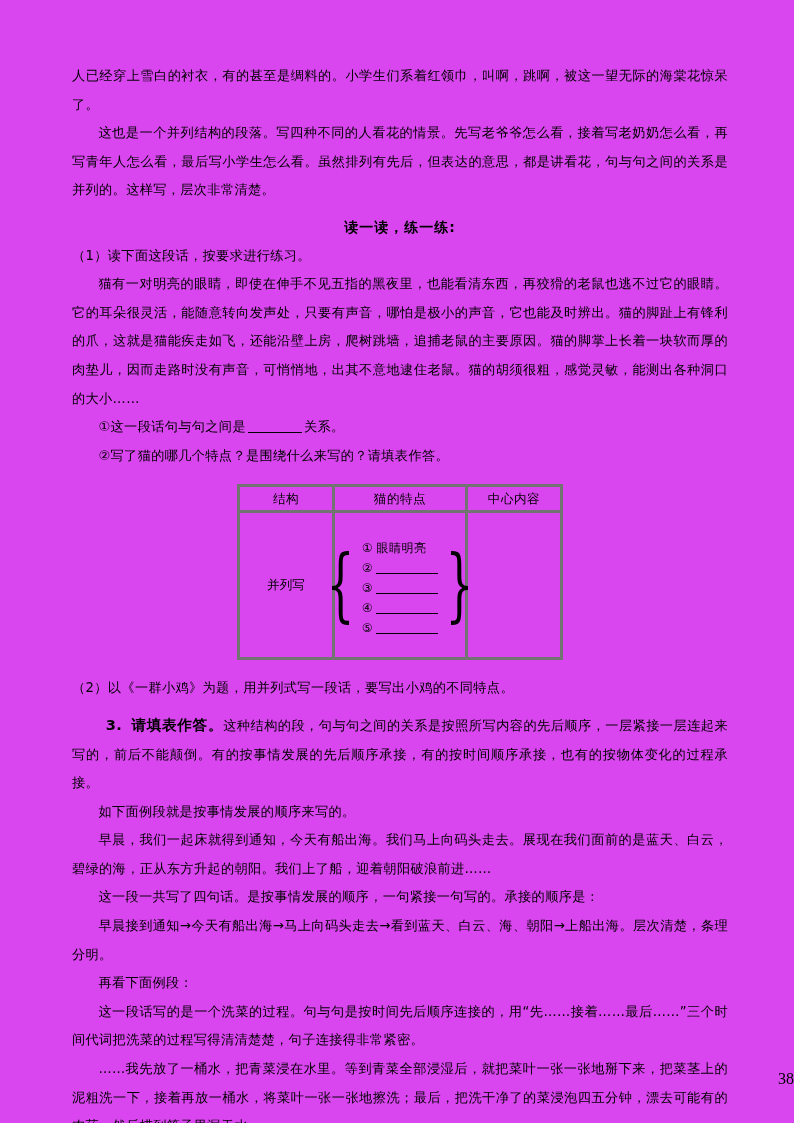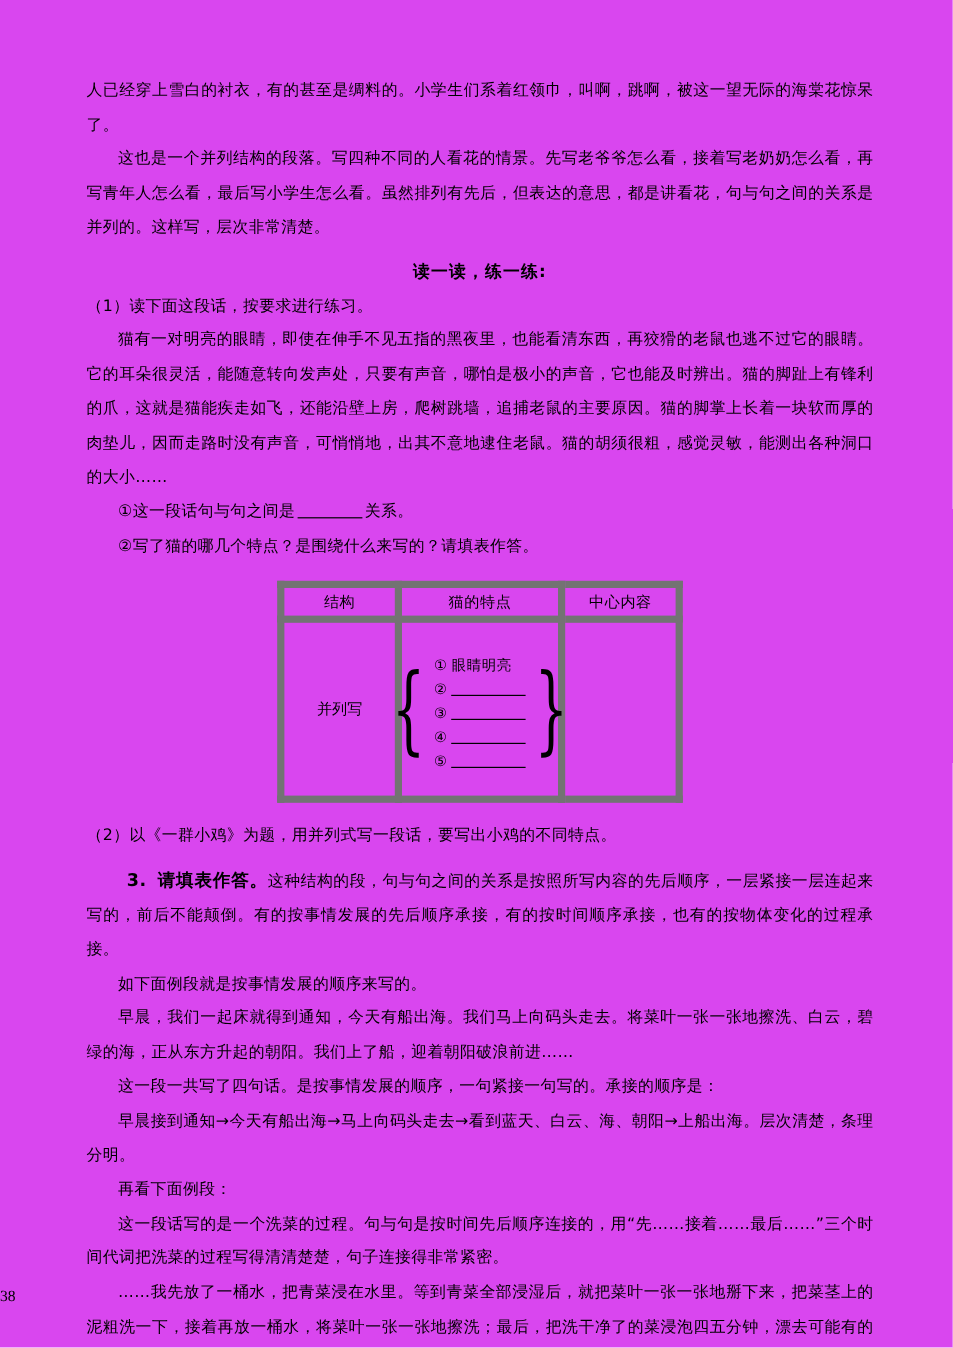--- a/index.html
+++ b/index.html
@@ -69,21 +69,21 @@
     margin: 14px 0 0 0;
     display: flex;
     justify-content: center;
   }
   table.tbl {
     border-collapse: collapse;
     width: 314px;
     table-layout: fixed;
   }
   table.tbl td, table.tbl th {
-    border: 6px solid #737373;
+    border: 3px solid #737373;
     font-weight: normal;
     font-size: 12.6px;
     text-align: center;
     vertical-align: middle;
     padding: 0;
   }
   table.tbl thead th {
     height: 23px;
     line-height: 23px;
     letter-spacing: 0.5px;
@@ -141,23 +141,24 @@
     height: 1px;
     margin-bottom: 1px;
   }
   .spacer-sm { height: 8px; }
   .spacer-md { height: 14px; }
   .page-number {
     position: absolute;
     left: 0;
     right: 0;
     bottom: 35px;
-    text-align: left;
-    font-size: 13px;
+    text-align: right;
+    font-size: 16px;
     font-family: "Liberation Serif", "DejaVu Serif", serif;
+    padding-left: 12px;
   }
 </style>
 </head>
 <body>
 
 <div class="page">
   <div class="content">
 
     <p class="para">人已经穿上雪白的衬衣，有的甚至是绸料的。小学生们系着红领巾，叫啊，跳啊，被这一望无际的海棠花惊呆了。</p>
 
@@ -226,21 +227,21 @@
     <div class="spacer-md"></div>
 
     <p class="para">（2）以《一群小鸡》为题，用并列式写一段话，要写出小鸡的不同特点。</p>
 
     <div class="spacer-sm"></div>
 
     <p class="para indent"><span class="section-num">3.</span>&nbsp;&nbsp;<span class="section-head">请填表作答。</span><span>这种结构的段，句与句之间的关系是按照所写内容的先后顺序，一层紧接一层连起来写的，前后不能颠倒。有的按事情发展的先后顺序承接，有的按时间顺序承接，也有的按物体变化的过程承接。</span></p>
 
     <p class="para indent">如下面例段就是按事情发展的顺序来写的。</p>
 
-    <p class="para indent">早晨，我们一起床就得到通知，今天有船出海。我们马上向码头走去。将菜叶一张一张地擦洗、白云，碧绿的海，正从东方升起的朝阳。我们上了船，迎着朝阳破浪前进……</p>
+    <p class="para indent">早晨，我们一起床就得到通知，今天有船出海。我们马上向码头走去。展现在我们面前的是蓝天、白云，碧绿的海，正从东方升起的朝阳。我们上了船，迎着朝阳破浪前进……</p>
 
     <p class="para indent">这一段一共写了四句话。是按事情发展的顺序，一句紧接一句写的。承接的顺序是：</p>
 
     <p class="para indent">早晨接到通知→今天有船出海→马上向码头走去→看到蓝天、白云、海、朝阳→上船出海。层次清楚，条理分明。</p>
 
     <p class="para indent">再看下面例段：</p>
 
     <p class="para indent">这一段话写的是一个洗菜的过程。句与句是按时间先后顺序连接的，用“先……接着……最后……”三个时间代词把洗菜的过程写得清清楚楚，句子连接得非常紧密。</p>
 
     <p class="para indent">……我先放了一桶水，把青菜浸在水里。等到青菜全部浸湿后，就把菜叶一张一张地掰下来，把菜茎上的泥粗洗一下，接着再放一桶水，将菜叶一张一张地擦洗；最后，把洗干净了的菜浸泡四五分钟，漂去可能有的农药，然后捞到筛子里漏干水。</p>

